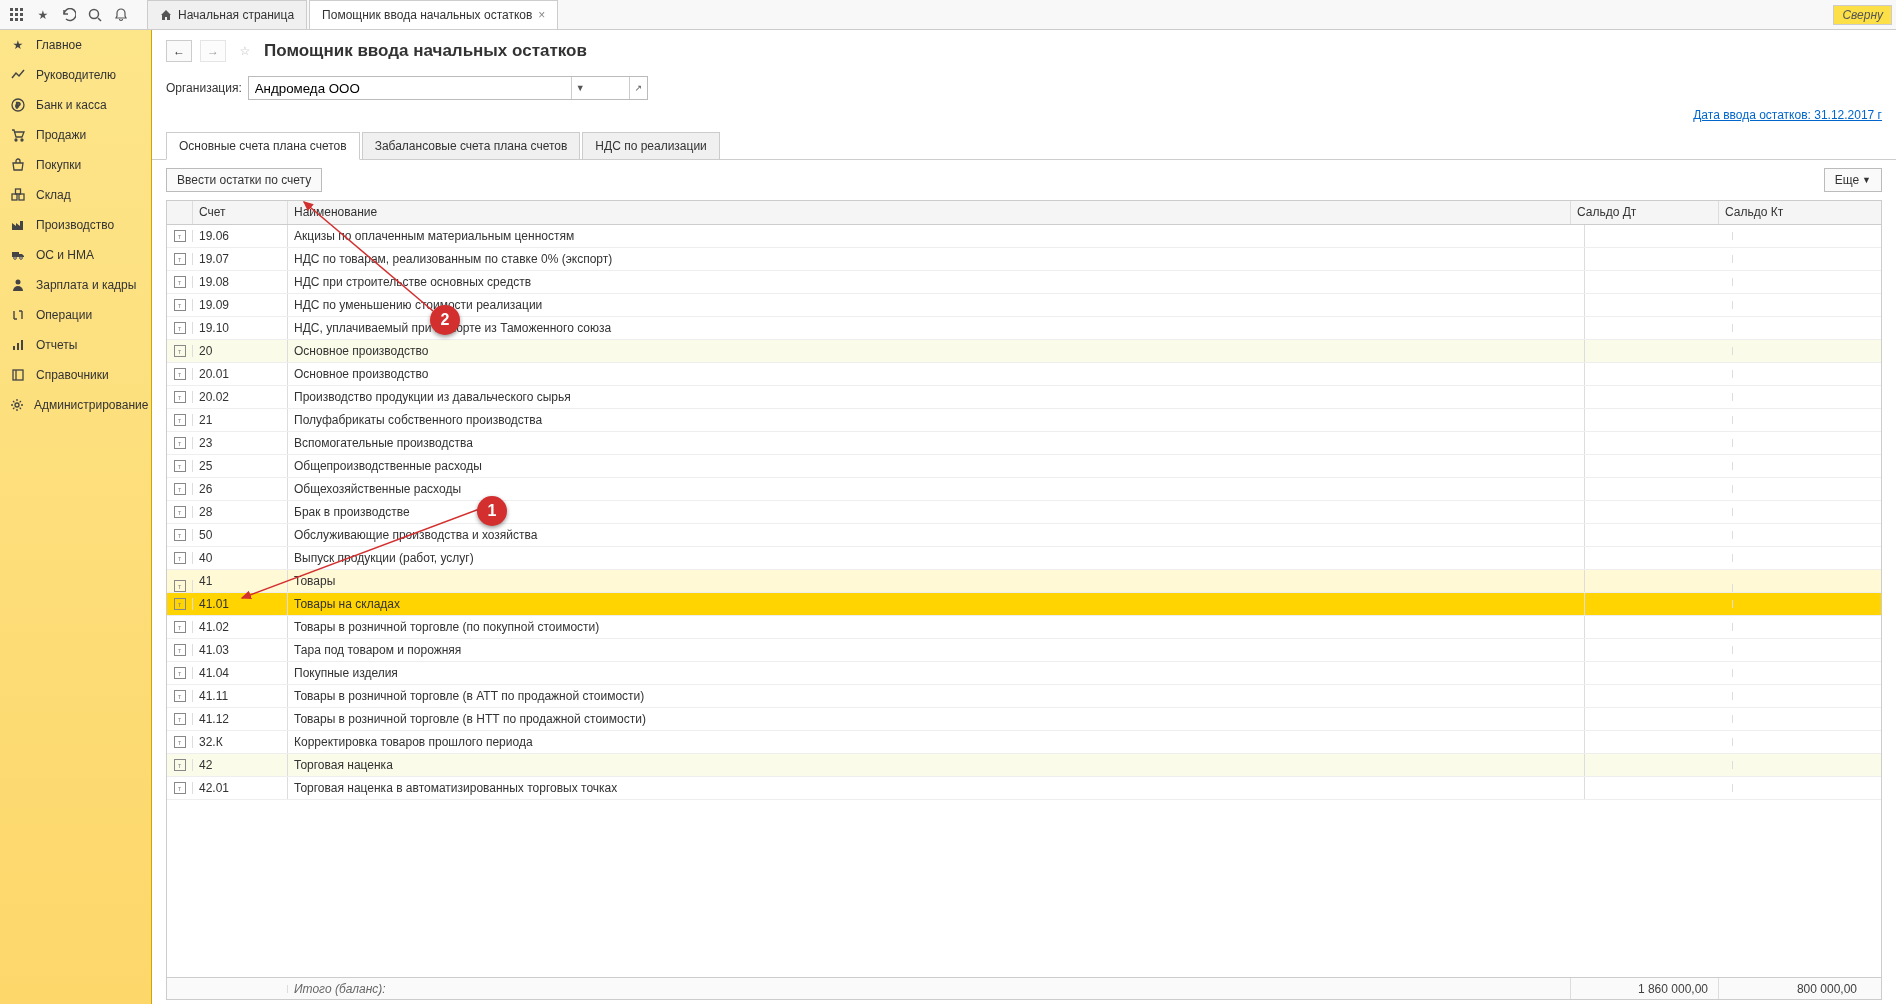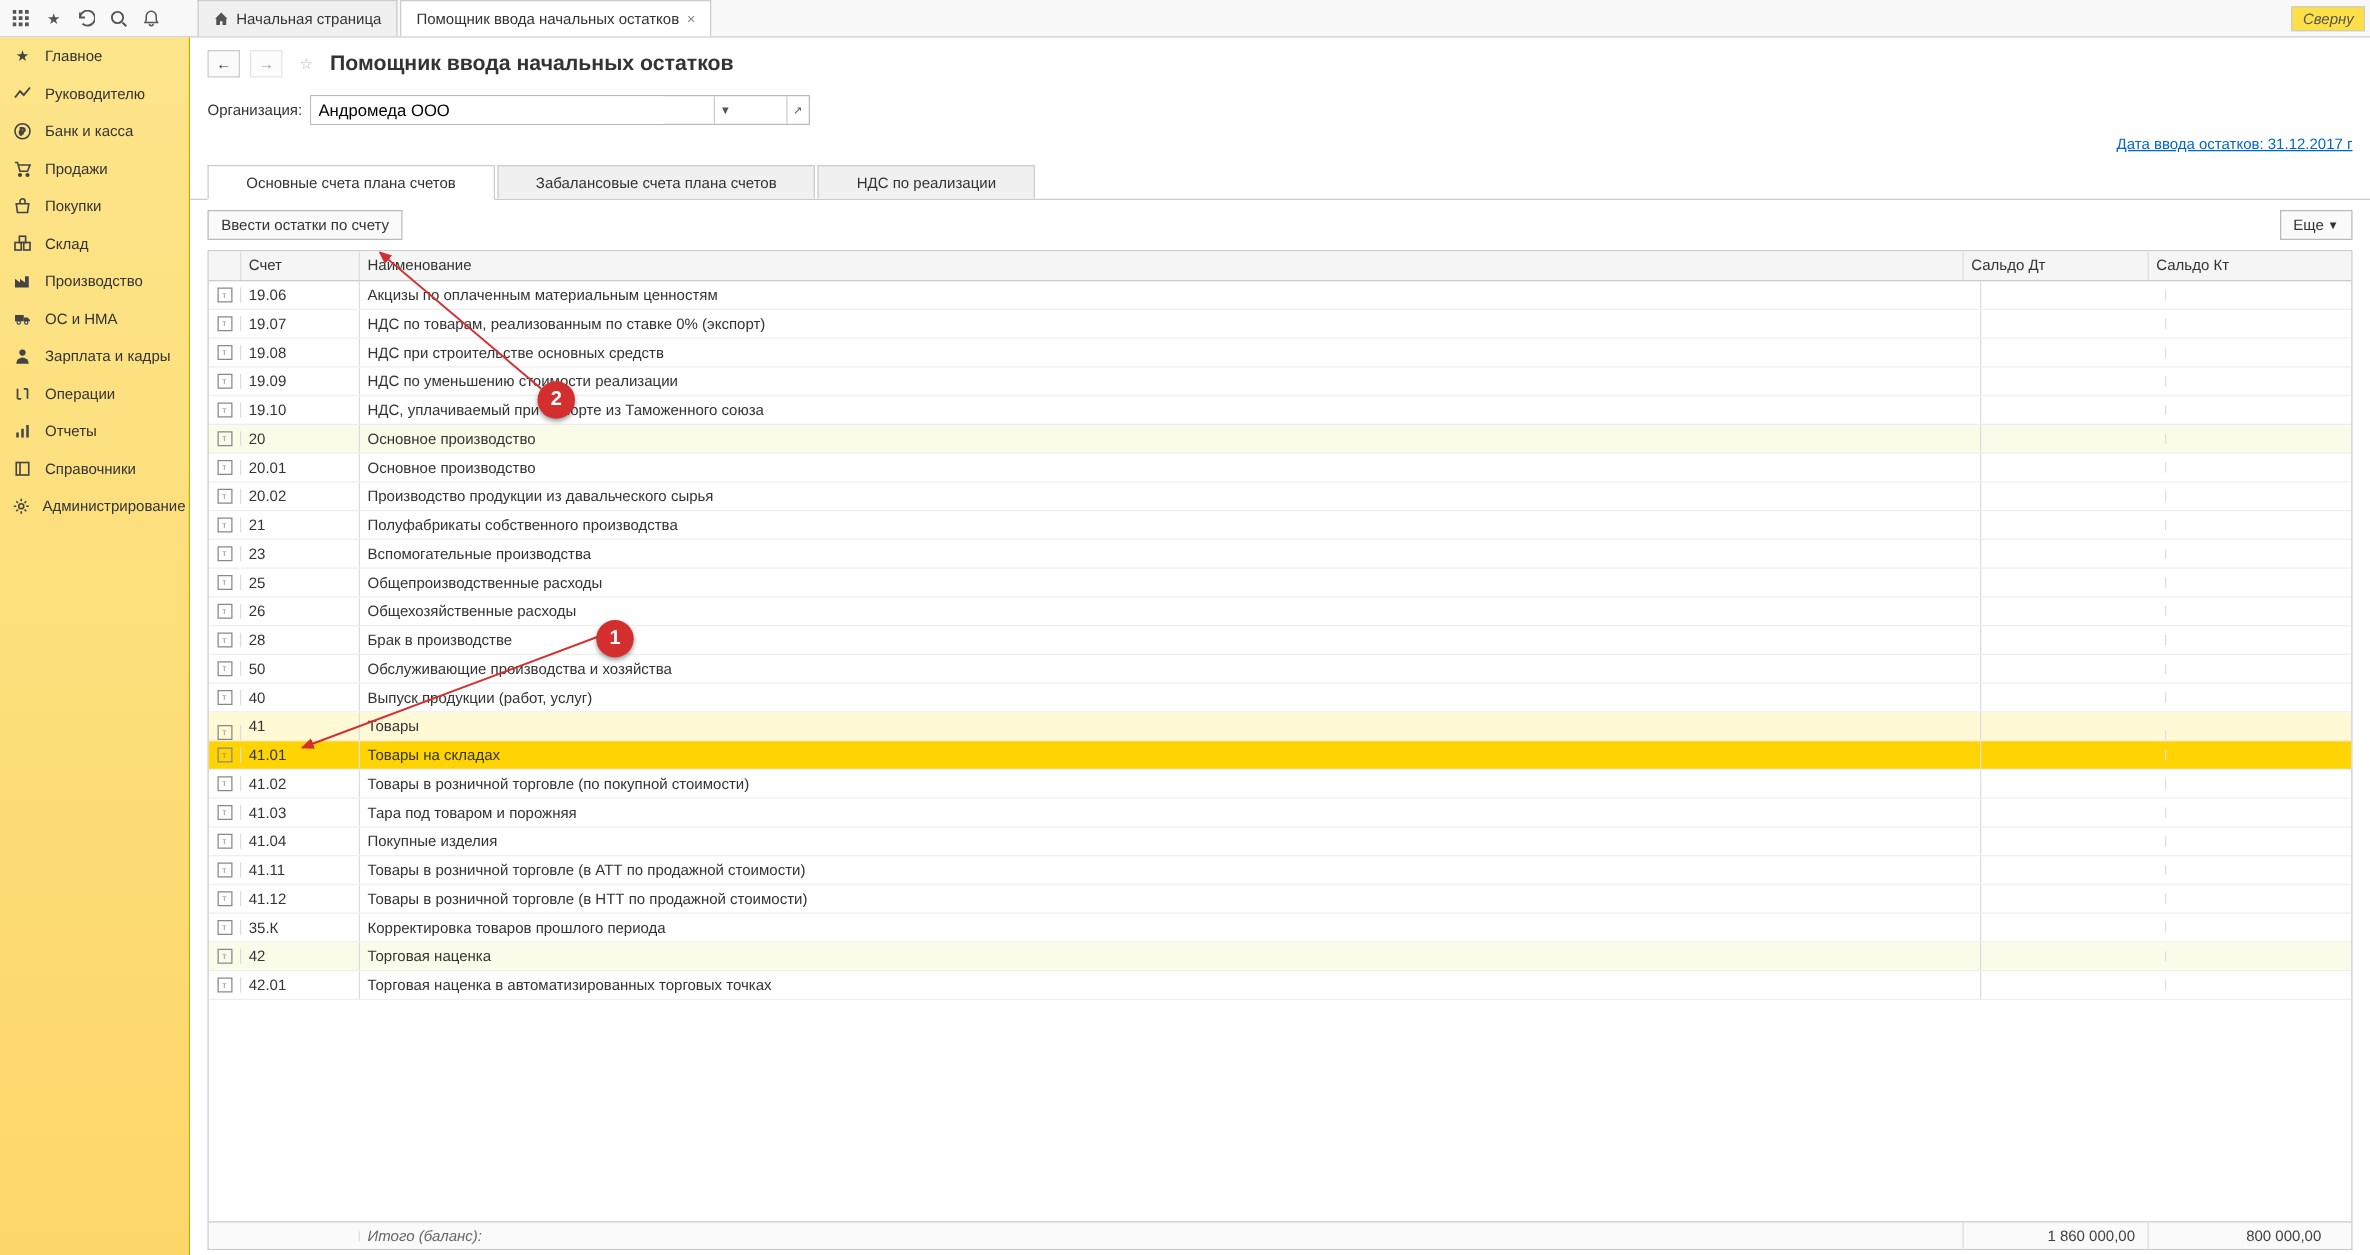--- a/index.html
+++ b/index.html
@@ -1,20 +1,20 @@
 <!DOCTYPE html>
 <html><head>
 <meta charset="utf-8">
 <style>
 * { box-sizing: border-box; margin: 0; padding: 0; font-family: Arial, sans-serif; }
 body { font-size: 12px; color: #333; background: #fff; overflow: hidden; }
 
 .toolbar { height: 30px; background: #f8f8f8; border-bottom: 1px solid #ccc; display: flex; align-items: center; padding: 0 4px; }
 .toolbar-icon { width: 26px; height: 26px; display: flex; align-items: center; justify-content: center; cursor: pointer; color: #555; }
-.tabs { display: flex; height: 29px; margin-left: 24px; text-align: center; }
+.tabs { display: flex; height: 29px; margin-left: 13px; text-align: center; }
 .tab { display: flex; align-items: center; padding: 0 12px; border: 1px solid #ccc; border-bottom: none; margin-right: 2px; background: #f0f0f0; cursor: pointer; gap: 6px; }
 .tab.active { background: #fff; font-weight: normal; }
 .tab-icon { width: 12px; height: 12px; display: inline-flex; align-items: center; justify-content: center; color: #666; }
 .tab-close { color: #888; cursor: pointer; }
 .collapse-btn { margin-left: auto; padding: 2px 8px; color: #555; cursor: pointer; background: #fde047; border: 1px solid #ccc; font-style: italic; }
 
 .layout { display: flex; height: calc(100vh - 30px); }
 .sidebar { width: 152px; background: #fdd835; background: linear-gradient(#fde58a,#fdd76a); border-right: 1px solid #cfa500; }
 .sidebar-item { display: flex; align-items: center; padding: 7px 10px; cursor: pointer; gap: 10px; color: #333; }
 .sidebar-icon { width: 16px; height: 16px; display: inline-flex; align-items: center; justify-content: center; color: #444; }
@@ -28,21 +28,21 @@
 .form-row { display: flex; align-items: center; padding: 4px 14px; gap: 6px; }
 .form-label { color: #333; }
 .combo { display: flex; align-items: center; border: 1px solid #bbb; height: 24px; gap: 40px; }
 .combo input { border: none; padding: 0 6px; height: 22px; width: 282px; outline: none; }
 .combo-btn { width: 18px; height: 22px; border-left: 1px solid #ccc; display: inline-flex; align-items: center; justify-content: center; cursor: pointer; color: #555; font-size: 9px; }
 
 .date-link { padding: 4px 14px; text-align: right; }
 .date-link a { color: #0066cc; text-decoration: underline; cursor: pointer; }
 
 .subtabs { display: flex; padding: 0 14px; margin-top: 6px; border-bottom: 1px solid #ccc; }
-.subtab { padding: 6px 30px; border: 1px solid #ccc; border-bottom: none; margin-right: 2px; background: #f0f0f0; cursor: pointer; }
+.subtab { padding: 6px 12px; border: 1px solid #ccc; border-bottom: none; margin-right: 2px; background: #f0f0f0; cursor: pointer; }
 .subtab.active { background: #fff; border-bottom: 1px solid #fff; margin-bottom: -1px; }
 
 .action-row { display: flex; align-items: center; padding: 8px 14px; gap: 6px; position: relative; }
 .action-btn { height: 24px; padding: 0 10px; border: 1px solid #bbb; background: #fafafa; display: inline-flex; align-items: center; cursor: pointer; }
 .more-btn { margin-left: auto; }
 
 .grid-wrap { flex: 1; margin: 0 14px 4px 14px; border: 1px solid #ccc; position: relative; display: flex; flex-direction: column; overflow: hidden; }
 .grid-head { display: flex; background: #f5f5f5; border-bottom: 1px solid #ccc; height: 24px; }
 .col-icon { width: 26px; border-right: 1px solid #ddd; }
 .col-account { width: 95px; padding: 4px 6px; border-right: 1px solid #ddd; }
@@ -478,21 +478,21 @@
             </div>
             <div class="col-account">41.12</div>
             <div class="col-name">Товары в розничной торговле (в НТТ по продажной стоимости)</div>
             <div class="col-dt"></div>
             <div class="col-kt"></div>
           </div>
           <div class="grid-row">
             <div class="col-icon">
               <span class="acct-box">т</span>
             </div>
-            <div class="col-account">35.К</div>
+            <div class="col-account">32.К</div>
             <div class="col-name">Корректировка товаров прошлого периода</div>
             <div class="col-dt"></div>
             <div class="col-kt"></div>
           </div>
           <div class="grid-row parent">
             <div class="col-icon">
               <span class="acct-box">т</span>
             </div>
             <div class="col-account">42</div>
             <div class="col-name">Торговая наценка</div>

